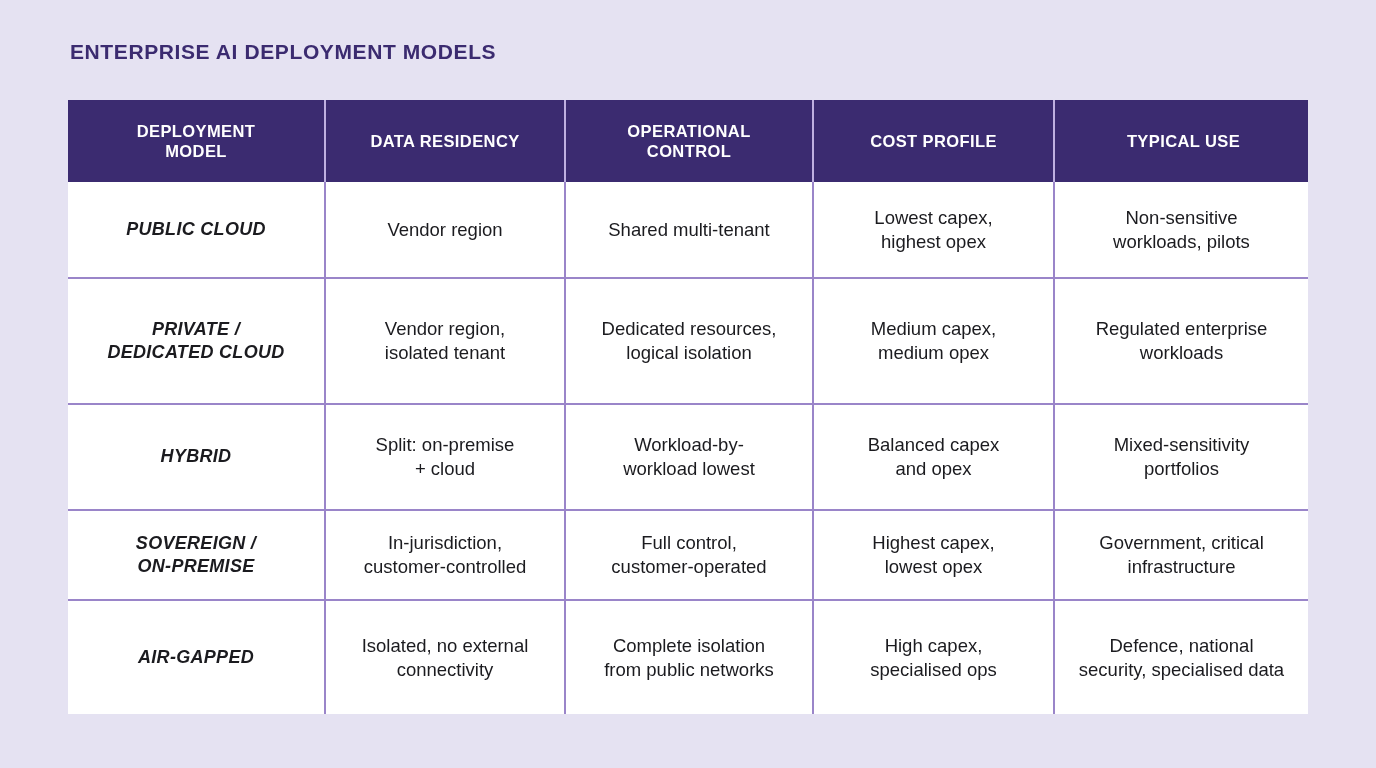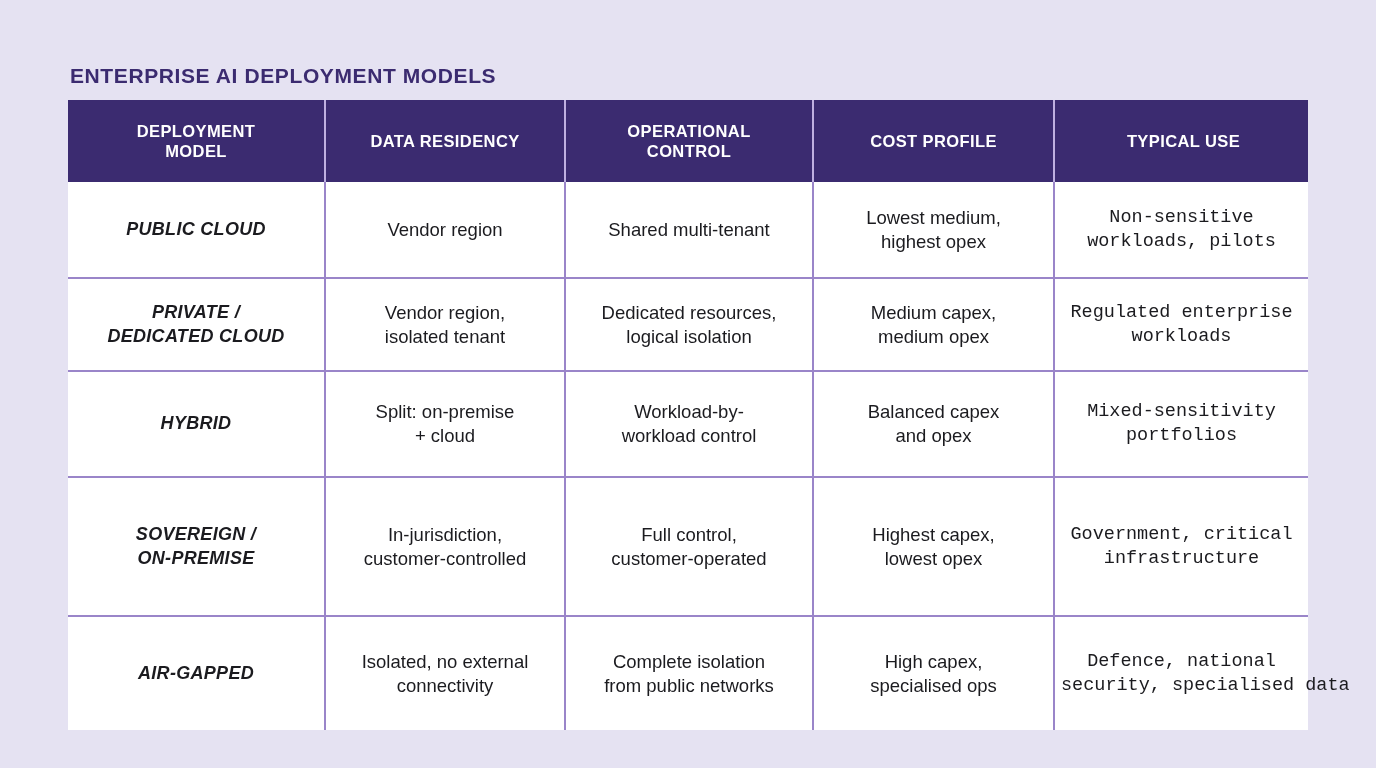--- a/index.html
+++ b/index.html
@@ -15,21 +15,21 @@
   }
   #page {
     position: relative;
     width: 1376px;
     height: 768px;
     box-sizing: border-box;
   }
   #title {
     position: absolute;
     left: 70px;
-    top: 64px;
+    top: 40px;
     font-size: 21px;
     font-weight: bold;
     color: #3b2b70;
     letter-spacing: 0.6px;
     text-transform: uppercase;
     white-space: nowrap;
   }
   #table-wrap {
     position: absolute;
     left: 68px;
@@ -70,37 +70,37 @@
     text-align: center;
     vertical-align: middle;
     line-height: 1.28;
     padding: 8px 6px;
     border-right: 2px solid #9a85c9;
     border-bottom: 2px solid #9a85c9;
     box-sizing: border-box;
     background: #ffffff;
     white-space: nowrap;
   }
-  tbody td:last-child { border-right: none; font-family: Liberation Mono, monospace; }
+  tbody td:last-child { border-right: none; }
   tbody tr:last-child td { border-bottom: none; }
 
   tbody tr.shaded td { background: #ffffff; }
   tbody td.model {
     background: #ffffff !important;
     font-weight: bold;
     font-size: 18px;
     letter-spacing: 0.3px;
     text-transform: uppercase;
     font-style: italic;
   }
 
   tbody tr.r1 td { height: 96px; }
-  tbody tr.r2 td { height: 93px; }
+  tbody tr.r2 td { height: 126px; }
   tbody tr.r3 td { height: 106px; }
-  tbody tr.r4 td { height: 139px; }
+  tbody tr.r4 td { height: 90px; }
   tbody tr.r5 td { height: 114px; }
 
   .line2 { display: block; }
 </style>
 </head>
 <body>
 
 <div id="page">
 
   <div id="title">ENTERPRISE AI DEPLOYMENT MODELS</div>
@@ -143,21 +143,21 @@
           <td class="model">
             <span class="line2">PUBLIC CLOUD</span>
           </td>
           <td>
             <span class="line2">Vendor region</span>
           </td>
           <td>
             <span class="line2">Shared multi-tenant</span>
           </td>
           <td>
-            <span class="line2">Lowest medium,</span>
+            <span class="line2">Lowest capex,</span>
             <span class="line2">highest opex</span>
           </td>
           <td>
             <span class="line2">Non-sensitive</span>
             <span class="line2">workloads, pilots</span>
           </td>
         </tr>
 
         <tr class="r2 shaded">
           <td class="model">
@@ -185,21 +185,21 @@
         <tr class="r3">
           <td class="model">
             <span class="line2">HYBRID</span>
           </td>
           <td>
             <span class="line2">Split: on-premise</span>
             <span class="line2">+ cloud</span>
           </td>
           <td>
             <span class="line2">Workload-by-</span>
-            <span class="line2">workload control</span>
+            <span class="line2">workload lowest</span>
           </td>
           <td>
             <span class="line2">Balanced capex</span>
             <span class="line2">and opex</span>
           </td>
           <td>
             <span class="line2">Mixed-sensitivity</span>
             <span class="line2">portfolios</span>
           </td>
         </tr>

